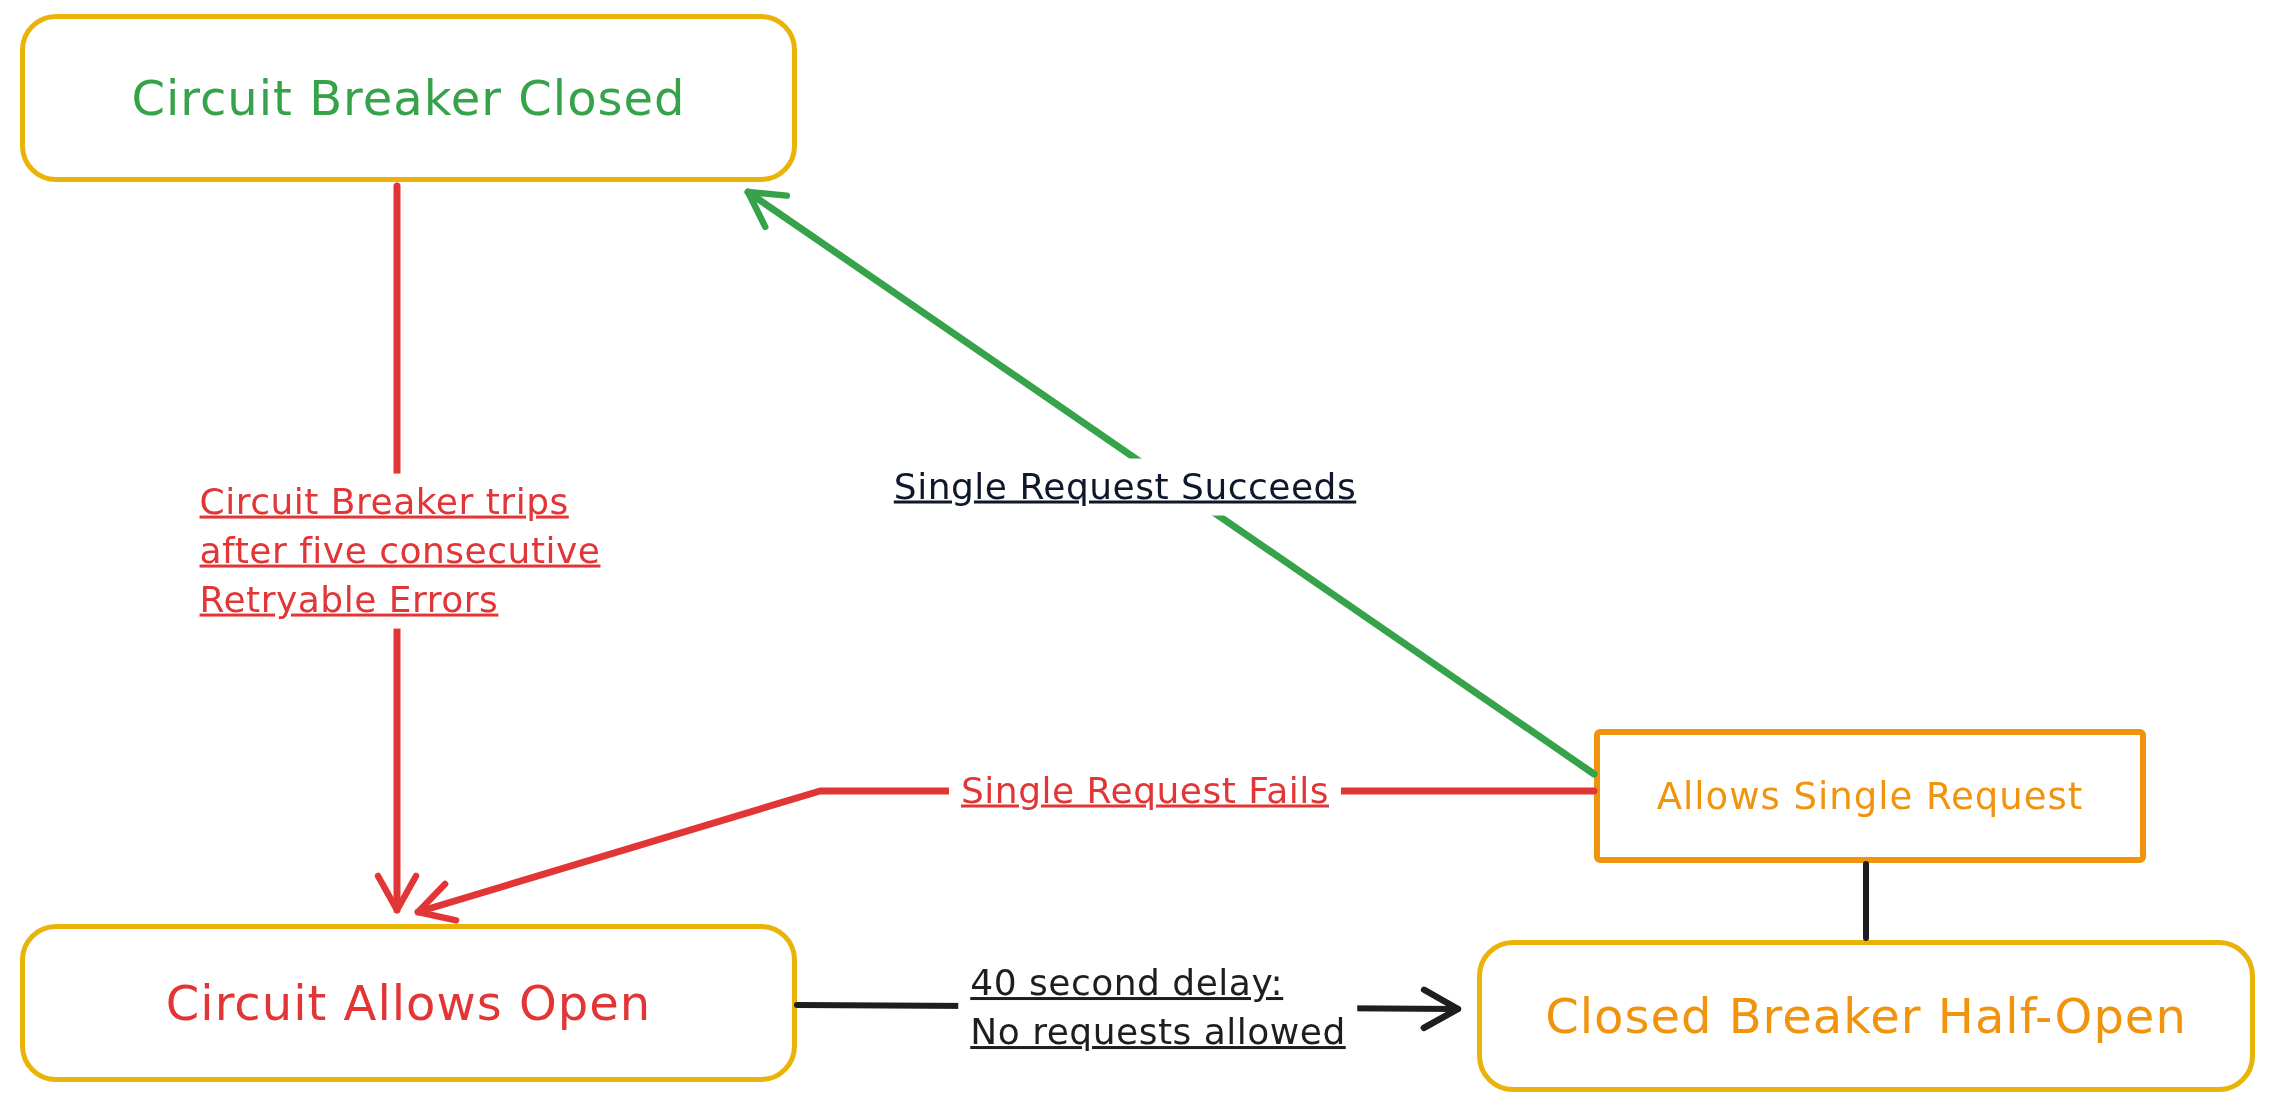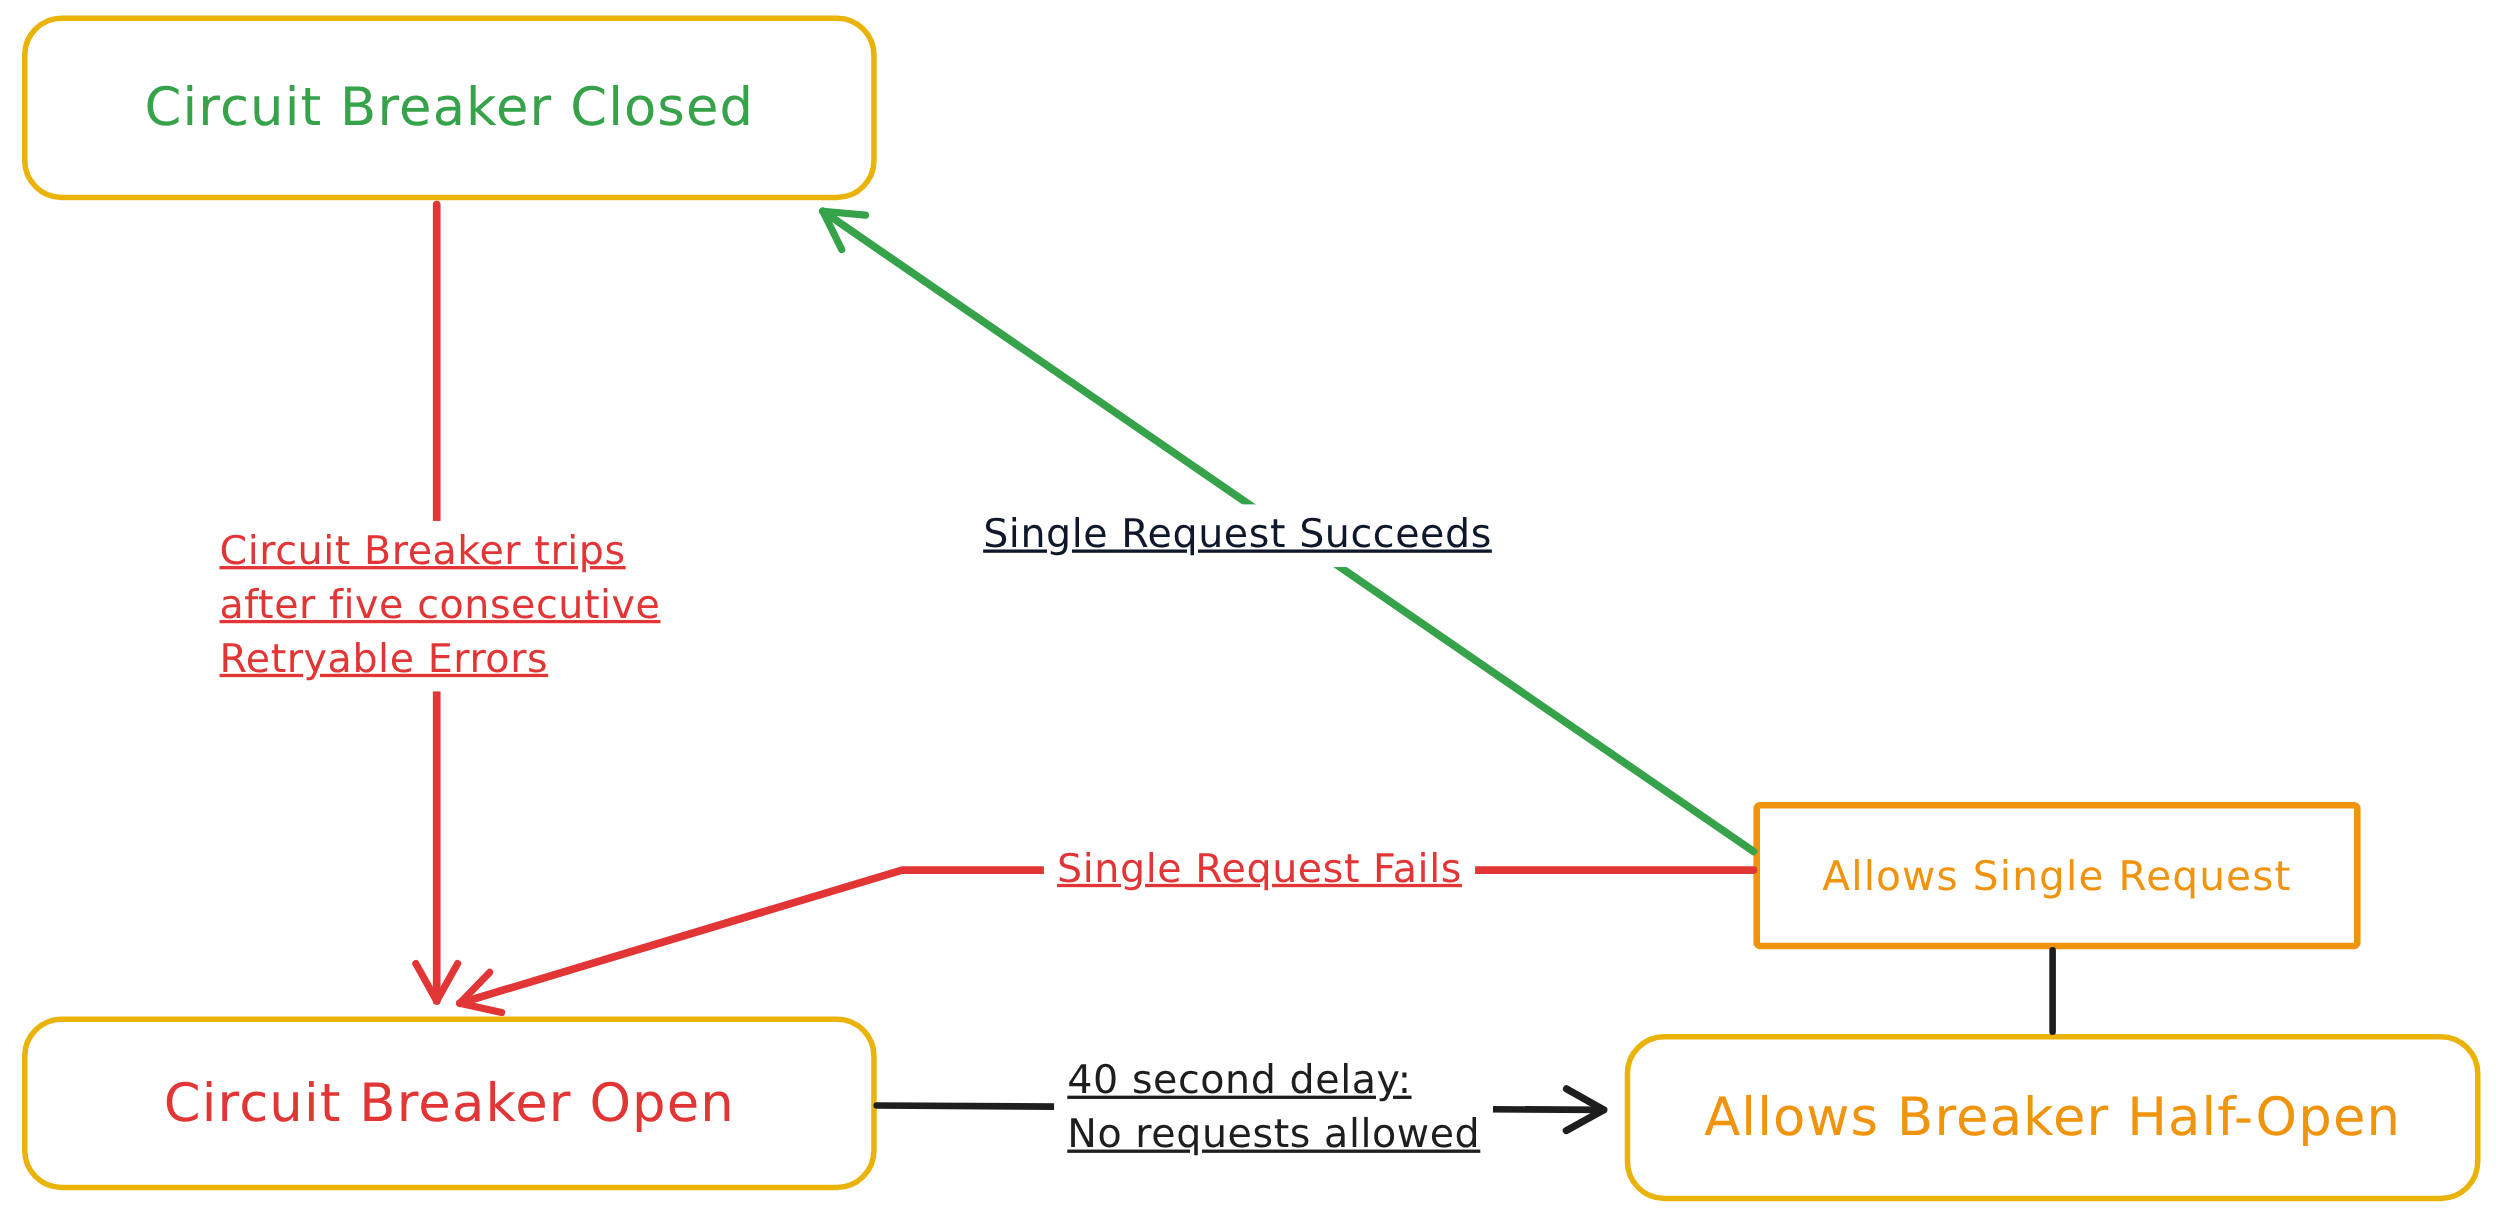--- a/index.html
+++ b/index.html
@@ -68,25 +68,25 @@
 </head>
 <body>
 
 <div class="canvas">
 
   <div class="state" id="box-closed">
     <span class="state-label">Circuit Breaker Closed</span>
   </div>
 
   <div class="state" id="box-open">
-    <span class="state-label">Circuit Breaker Open</span>
+    <span class="state-label">Circuit Allows Open</span>
   </div>
 
   <div class="state" id="box-half-open">
-    <span class="state-label">Allows Breaker Half-Open</span>
+    <span class="state-label">Closed Breaker Half-Open</span>
   </div>
 
   <div class="state" id="box-allows">
     <span class="state-label">Allows Single Request</span>
   </div>
 
   <svg class="edges" viewBox="0 0 2272 1107" xmlns="http://www.w3.org/2000/svg">
     <defs>
       <marker id="arrow-red" viewBox="0 0 50 50" refX="42" refY="25" markerWidth="50" markerHeight="50" orient="auto" markerUnits="userSpaceOnUse">
         <path d="M8 6 L42 25 L8 44" fill="none" stroke="#e23636" stroke-width="6.5" stroke-linecap="round" stroke-linejoin="round"></path>

